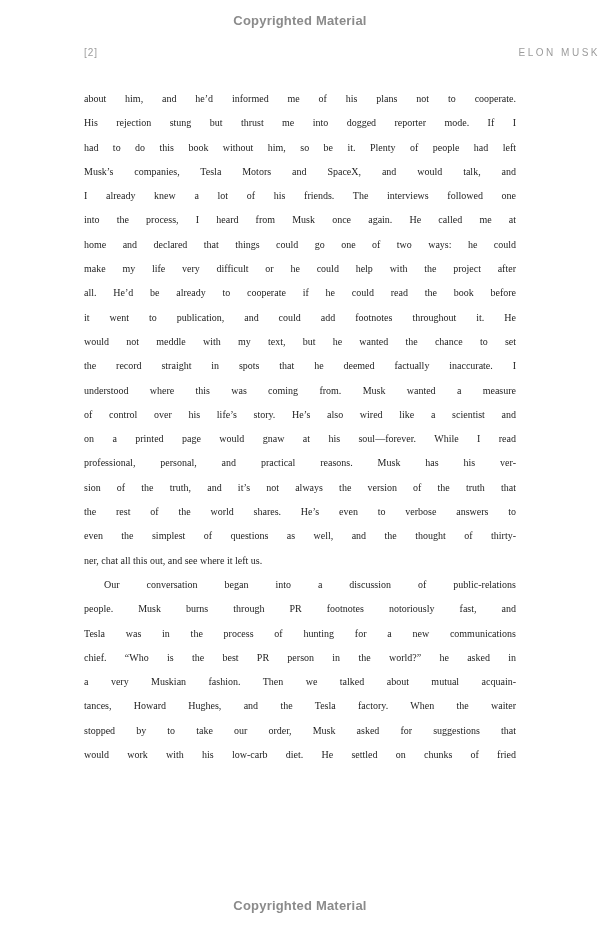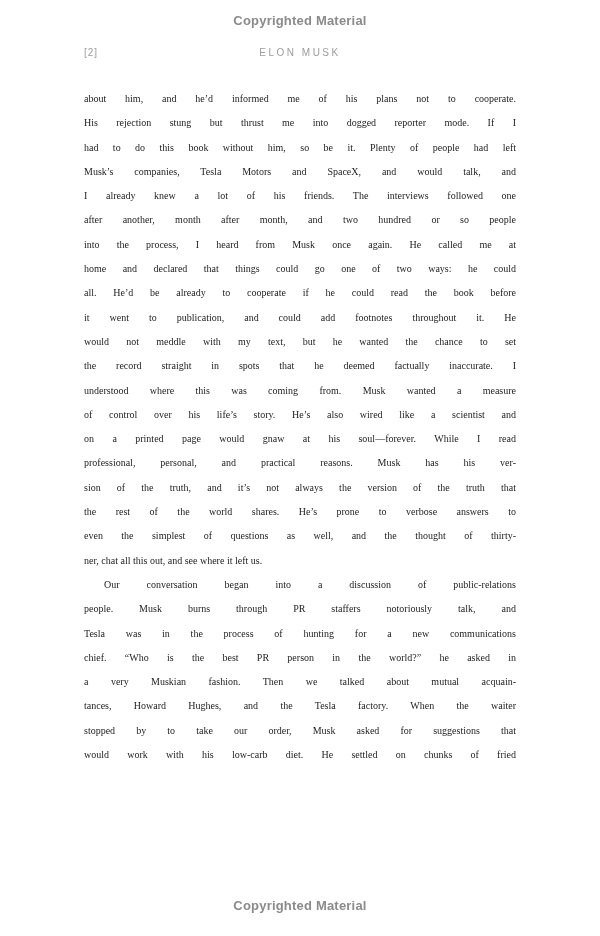--- a/index.html
+++ b/index.html
@@ -42,21 +42,21 @@
     position: absolute;
     left: 84px;
     top: 0;
     font-size: 10px;
     letter-spacing: 1px;
   }
   .booktitle {
     position: absolute;
     left: 0;
     width: 600px;
-    text-align: center;
+    text-align: right;
     top: 0;
     font-size: 10px;
     letter-spacing: 2.5px;
   }
   .textblock {
     position: absolute;
     left: 84px;
     top: 87px;
     width: 432px;
     font-size: 10px;
@@ -88,37 +88,37 @@
     <span class="pagenum">[2]</span>
     <span class="booktitle">ELON MUSK</span>
   </div>
 
   <div class="textblock" id="textblock">
       <div class="line">about him, and he’d informed me of his plans not to cooperate.</div>
       <div class="line">His rejection stung but thrust me into dogged reporter mode. If I</div>
       <div class="line">had to do this book without him, so be it. Plenty of people had left</div>
       <div class="line">Musk’s companies, Tesla Motors and SpaceX, and would talk, and</div>
       <div class="line">I already knew a lot of his friends. The interviews followed one</div>
-      <div class="line">after another, month after month, and two hundred or so people</div>
       <div class="line">into the process, I heard from Musk once again. He called me at</div>
       <div class="line">home and declared that things could go one of two ways: he could</div>
+      <div class="line">make my life very difficult or he could help with the project after</div>
       <div class="line">all. He’d be already to cooperate if he could read the book before</div>
       <div class="line">it went to publication, and could add footnotes throughout it. He</div>
       <div class="line">would not meddle with my text, but he wanted the chance to set</div>
       <div class="line">the record straight in spots that he deemed factually inaccurate. I</div>
       <div class="line">understood where this was coming from. Musk wanted a measure</div>
       <div class="line">of control over his life’s story. He’s also wired like a scientist and</div>
       <div class="line">on a printed page would gnaw at his soul—forever. While I read</div>
       <div class="line">professional, personal, and practical reasons. Musk has his ver-</div>
       <div class="line">sion of the truth, and it’s not always the version of the truth that</div>
-      <div class="line">the rest of the world shares. He’s prone to verbose answers to</div>
+      <div class="line">the rest of the world shares. He’s even to verbose answers to</div>
       <div class="line">even the simplest of questions as well, and the thought of thirty-</div>
       <div class="line last">ner, chat all this out, and see where it left us.</div>
       <div class="line indent">Our conversation began into a discussion of public-relations</div>
-      <div class="line">people. Musk burns through PR staffers notoriously talk, and</div>
+      <div class="line">people. Musk burns through PR footnotes notoriously fast, and</div>
       <div class="line">Tesla was in the process of hunting for a new communications</div>
       <div class="line">chief. “Who is the best PR person in the world?” he asked in</div>
       <div class="line">a very Muskian fashion. Then we talked about mutual acquain-</div>
       <div class="line">tances, Howard Hughes, and the Tesla factory. When the waiter</div>
       <div class="line">stopped by to take our order, Musk asked for suggestions that</div>
       <div class="line">would work with his low-carb diet. He settled on chunks of fried</div>
     </div>
 
   <div class="watermark bottom">Copyrighted Material</div>
 

